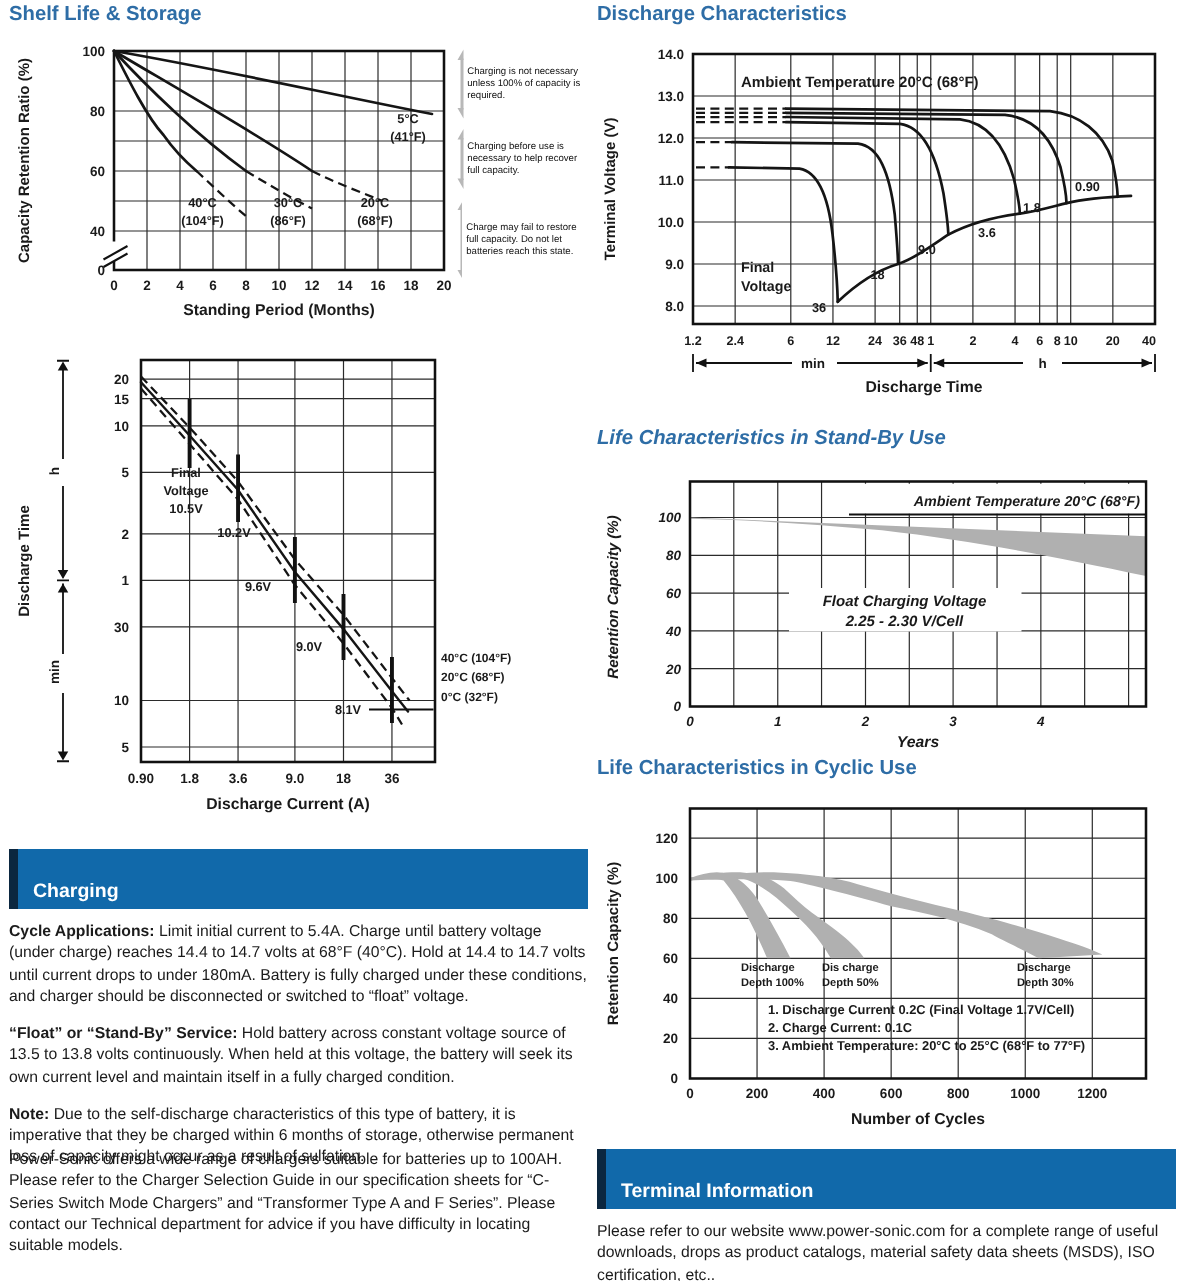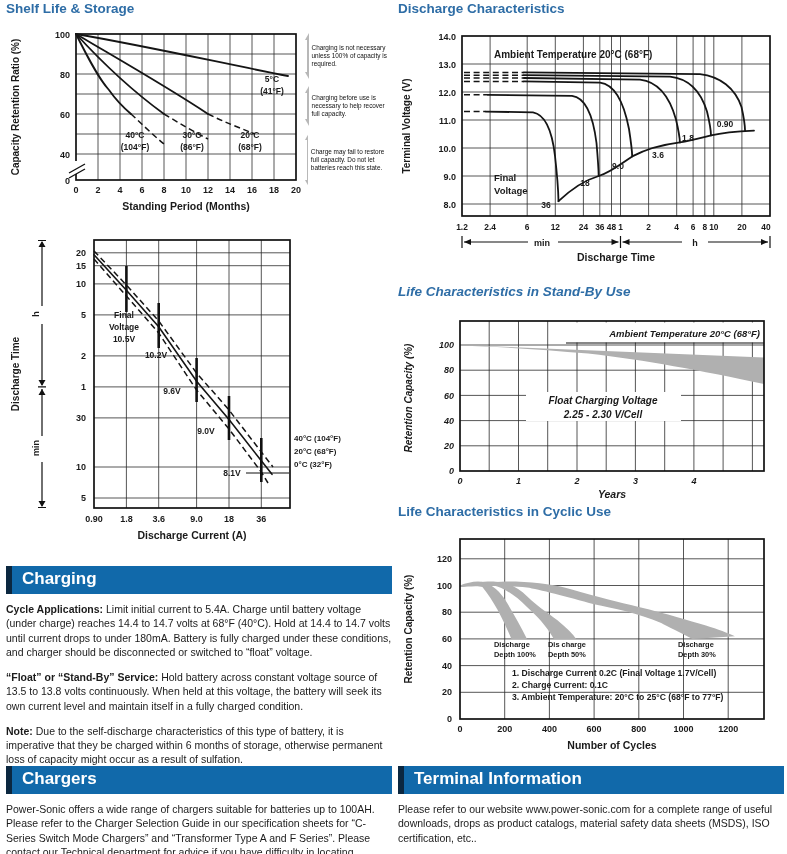--- a/index.html
+++ b/index.html
@@ -22,21 +22,21 @@
   .band{fill:#b0b0b0;stroke:none;}
   .axl{stroke:#111;stroke-width:1.2;fill:none;}
   .vbar{stroke:#111;stroke-width:2.6;}
   
   .c1wrap{display:flex;align-items:flex-start;}
   .c1notes{width:88px;margin-top:12px;display:flex;flex-direction:column;gap:5px;}
   .zone{display:flex;gap:3px;align-items:center;}
   .ztext{font-size:6.4px;line-height:1.22;color:#111;}
   
   .sec-head{background:#1169aa;border-left:6px solid #0b2740;color:#fff;font-weight:bold;
-            font-size:17px;padding:3px 10px 5px;margin-bottom:8px;}
+            font-size:13px;padding:20px 10px 5px;margin-bottom:8px;}
   .sec-body{font-size:10.5px;line-height:1.36;color:#1b1b1b;}
   .sec-body p{margin:0 0 11px 0;}
 </style>
 </head>
 <body>
 
 <div class="col left">
 
   <figure class="blk" style="top:0;">
     <div class="chart-title">Shelf Life &amp; Storage</div>
@@ -196,23 +196,20 @@
       <span>Charging</span>
     </div>
     <div class="sec-body">
       <p><b>Cycle Applications:</b><span> Limit initial current to 5.4A. Charge until battery voltage (under charge) reaches 14.4 to 14.7 volts at 68°F (40°C). Hold at 14.4 to 14.7 volts until current drops to under 180mA. Battery is fully charged under these conditions, and charger should be disconnected or switched to “float” voltage.</span></p>
       <p><b>“Float” or “Stand-By” Service:</b><span> Hold battery across constant voltage source of 13.5 to 13.8 volts continuously. When held at this voltage, the battery will seek its own current level and maintain itself in a fully charged condition.</span></p>
       <p><b>Note:</b><span> Due to the self-discharge characteristics of this type of battery, it is imperative that they be charged within 6 months of storage, otherwise permanent loss of capacity might occur as a result of sulfation.</span></p>
     </div>
   </section>
 
   <section class="blk" style="top:766px;">
-    <div class="sec-head">
-      <span>Chargers</span>
-    </div>
     <div class="sec-body">
       <p>Power-Sonic offers a wide range of chargers suitable for batteries up to 100AH. Please refer to the Charger Selection Guide in our specification sheets for “C-Series Switch Mode Chargers” and “Transformer Type A and F Series”. Please contact our Technical department for advice if you have difficulty in locating suitable models.</p>
     </div>
   </section>
 </div>
 
 <div class="col right">
 
   <figure class="blk" style="top:0;">
     <div class="chart-title">Discharge Characteristics</div>

